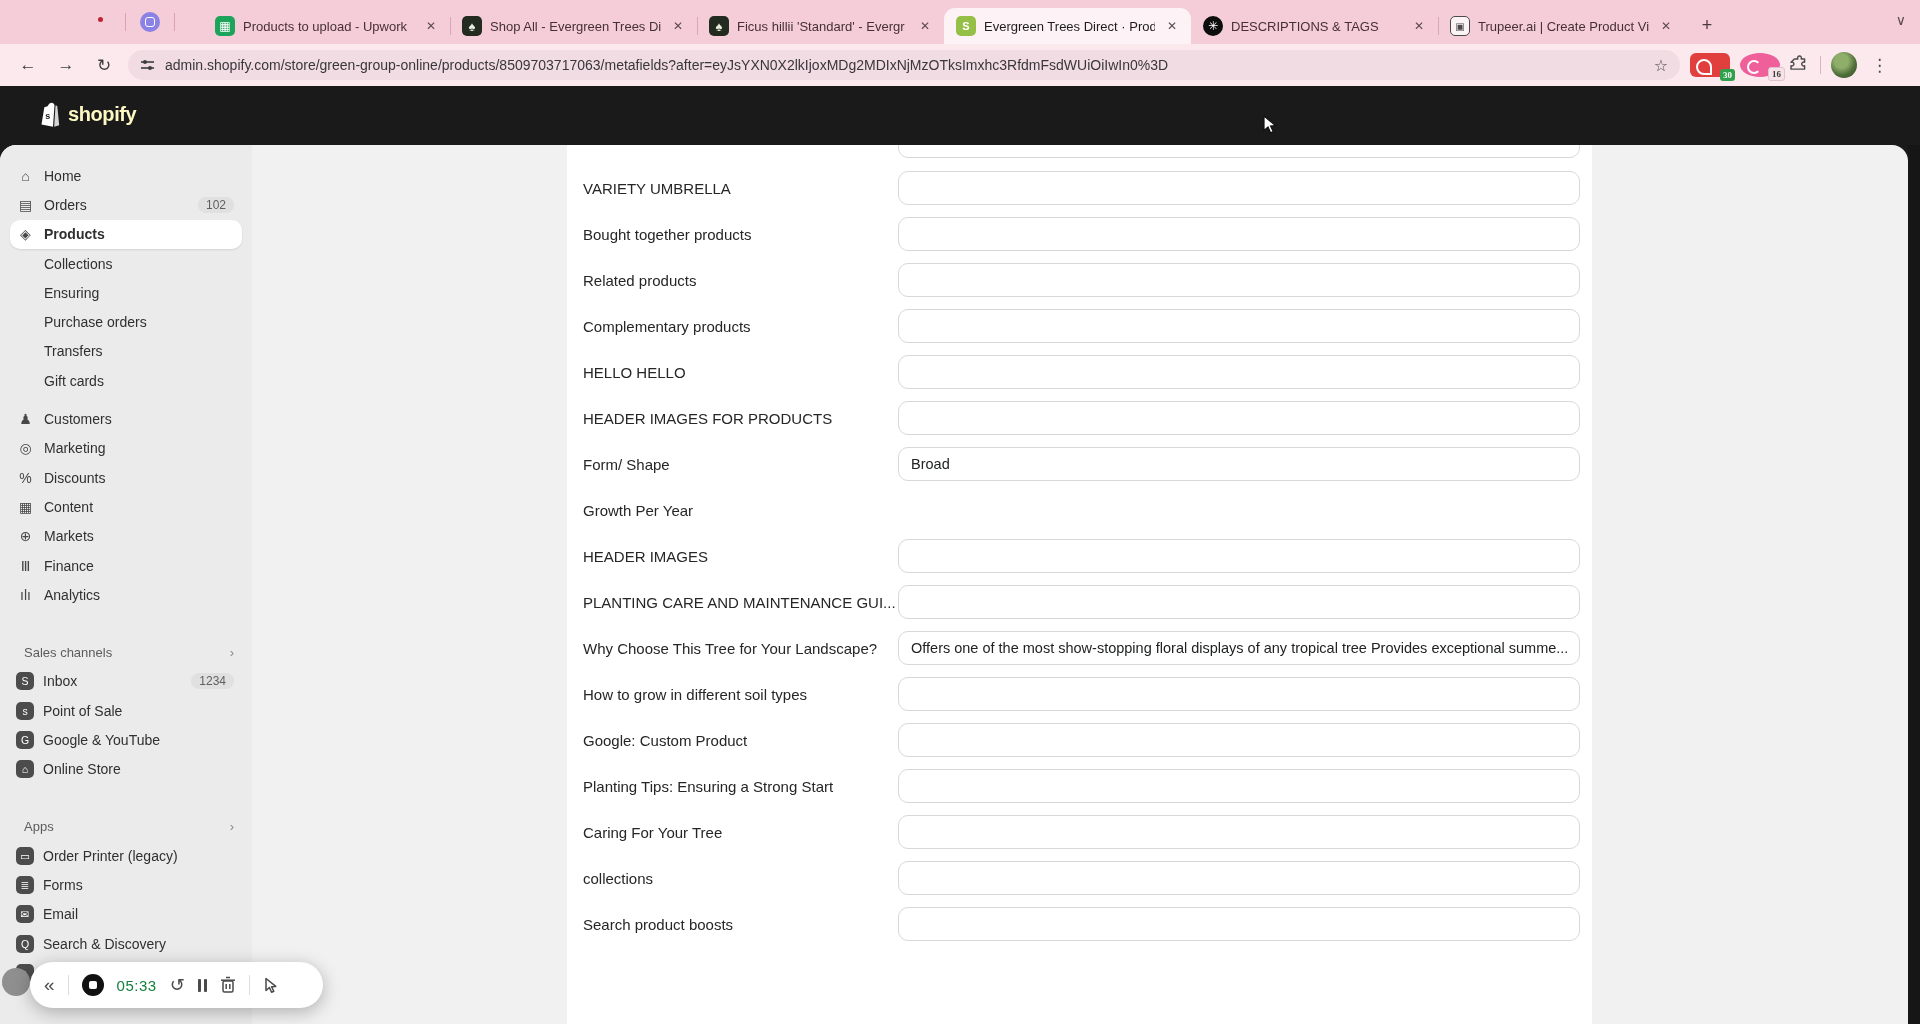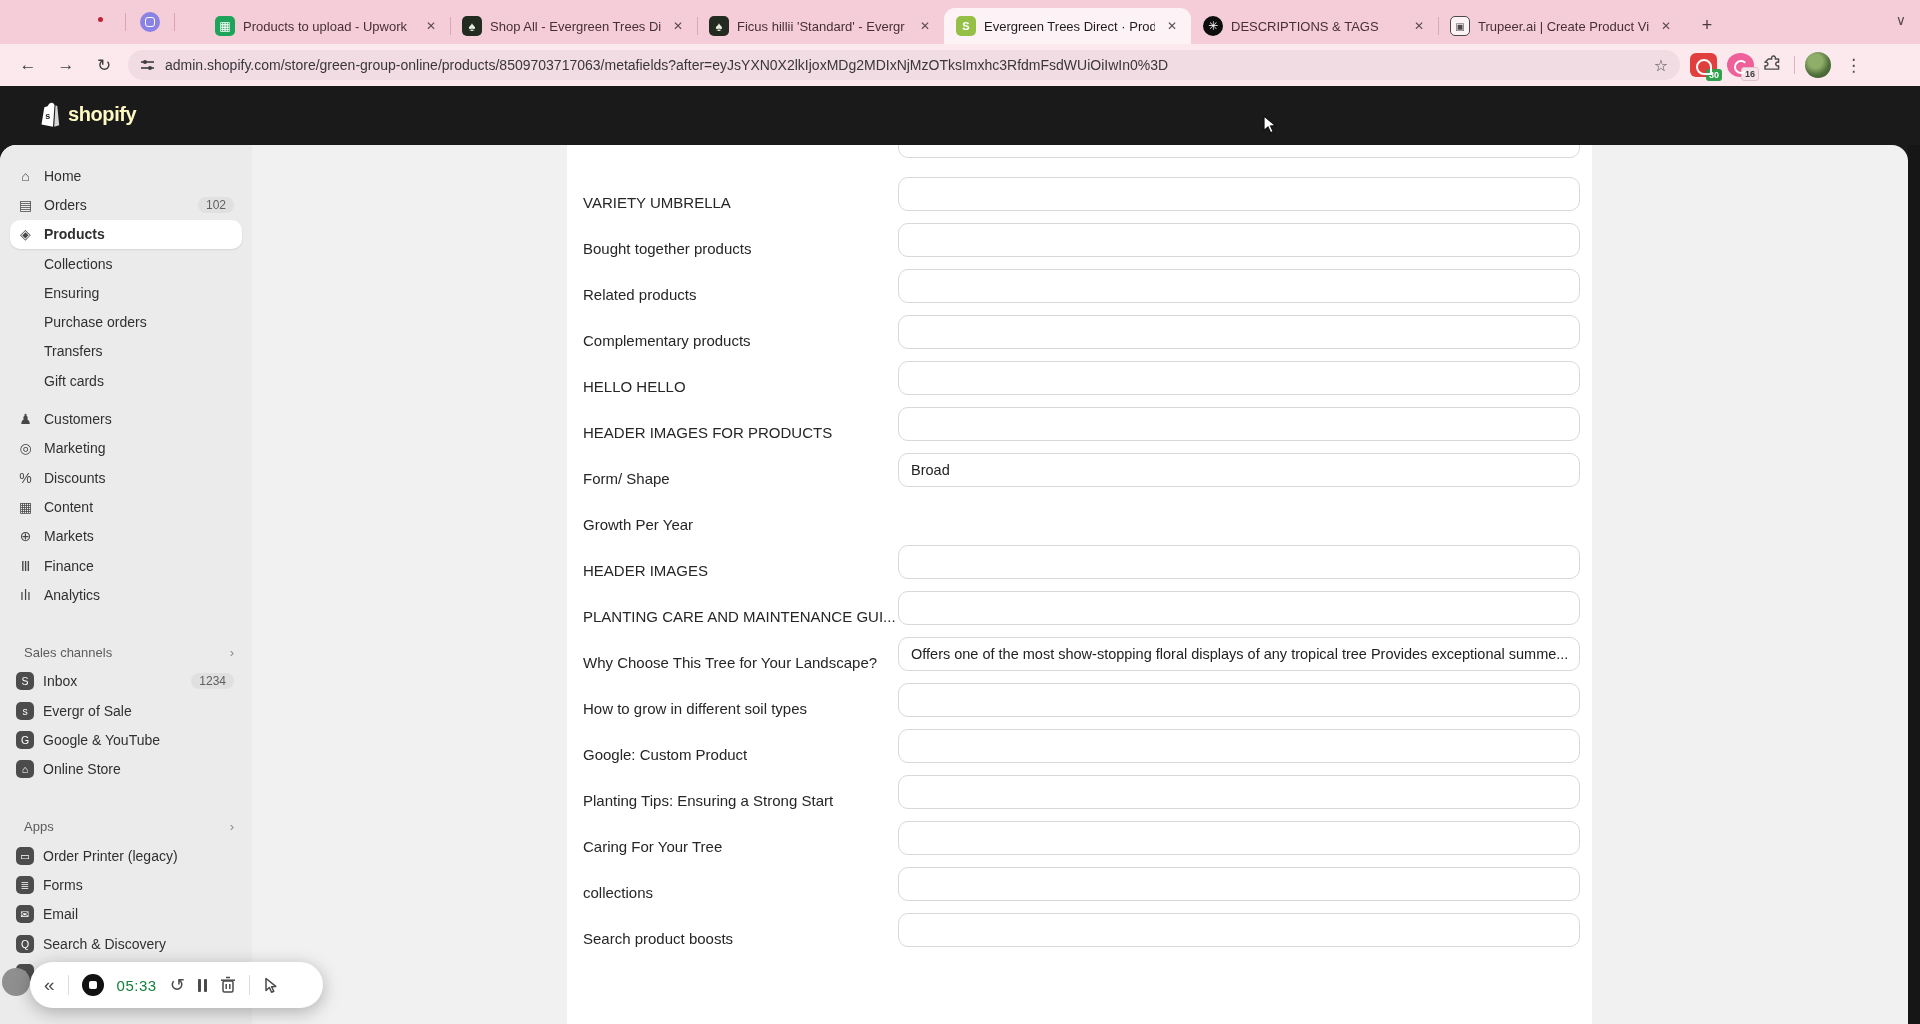--- a/index.html
+++ b/index.html
@@ -37,21 +37,21 @@
 
   
   .btoolbar { position:absolute; left:0; top:44px; width:1920px; height:42px; background:#fbe9ee;
     display:flex; align-items:center; padding:0 14px; gap:10px; }
   .navbtn { width:28px; height:28px; display:flex; align-items:center; justify-content:center;
     font-size:17px; color:#3d3d3f; border-radius:50%; }
   .omnibox { flex:0 0 auto; width:1552px; height:30px; background:#f2dce3; border-radius:15px;
     display:flex; align-items:center; padding:0 12px; gap:10px; }
   .url-text { flex:1; font-size:14px; color:#38373a; white-space:nowrap; overflow:hidden; }
   .star { font-size:16px; color:#4c4c4e; }
-  .ext { position:relative; width:27px; height:24px; }
+  .ext { position:relative; width:40px; height:24px;font-family:Liberation Serif, serif; }
   .ext-red { background:#e13e3e; border-radius:6px; }
   .ext-red::after { content:""; position:absolute; left:6px; top:6px; width:12px; height:12px; border:2.5px solid #fff; border-radius:50% 50% 0 50%; }
   .ext-badge { position:absolute; right:-5px; bottom:-4px; background:#2fa04c; color:#fff; font-size:9px;
     padding:1px 3px; border-radius:3px; font-weight:bold; }
   .ext-pink { background:#ef5f9a; border-radius:50%;text-align:center; }
   .ext-pink::after { content:""; position:absolute; left:7px; top:7px; width:10px; height:10px; border:2.5px solid #fff; border-radius:50%; border-right-color:transparent; }
   .ext-badge.gray { background:#f6e3e9; color:#3c3c3c; border:1px solid #e0c4cd; }
   .avatar { width:26px; height:26px; border-radius:50%;
     background:radial-gradient(circle at 40% 35%, #8fae6a 0 30%, #50703a 60%, #2f4a24 100%); }
   .menu-dots { font-size:17px; color:#4c4c4e; padding:0 4px; }
@@ -98,21 +98,21 @@
   .side-item.selected { background:#fff; font-weight:bold; box-shadow:0 1px 2px rgba(0,0,0,.1); }
   .side-item.group-header { color:#5c5c5c; font-size:13px; margin-top:28px; padding-left:14px; }
   .side-chevron { color:#8a8a8a; font-size:13px; margin-left:6px; }
   .side-chevron:empty { display:none; }
 
   
   .main-card { position:absolute; left:567px; top:0; width:1025px; height:100%; background:#fff; }
   .partial-field { position:absolute; left:331px; top:-21px; width:682px; height:34px;
     background:#fff; border:1px solid #d8d8d8; border-radius:10px; }
   .rows { position:absolute; left:0; top:20px; width:100%; }
-  .mrow { height:46px; display:flex; align-items:flex-end; padding-left:16px; }
+  .mrow { height:46px; display:flex; align-items:center; padding-left:16px; }
   .mrow-label { width:315px; font-size:15px; color:#262626; white-space:nowrap; overflow:hidden; flex:0 0 auto; }
   .mfield { width:682px; height:34px; background:#fff; border:1px solid #d8d8d8; border-radius:10px;
     display:flex; align-items:center; padding:0 12px; font-size:14.5px; color:#202223;
     white-space:nowrap; overflow:hidden; }
 
   
   .cam-bubble { position:absolute; left:2px; top:968px; width:28px; height:28px; border-radius:50%; background:#8f8f8f; z-index:5; }
   .recorder { position:absolute; left:30px; top:962px; width:293px; height:46px; background:#fff; z-index:10;
     border-radius:24px; box-shadow:0 4px 18px rgba(0,0,0,.28); display:flex; align-items:center; padding:0 14px; gap:13px; }
   .rc-ic { font-size:16px; color:#4a4a4a; display:flex; align-items:center; justify-content:center; }
@@ -351,21 +351,21 @@
 
       <div class="side-item">
         <span class="side-icon boxed" data-icon="inbox-icon">S</span>
         <span class="side-label">Inbox</span>
 
         <span class="side-badge">1234</span>
       </div>
 
       <div class="side-item">
         <span class="side-icon boxed" data-icon="pos-icon">s</span>
-        <span class="side-label">Evergr of Sale</span>
+        <span class="side-label">Point of Sale</span>
 
       </div>
 
       <div class="side-item">
         <span class="side-icon boxed" data-icon="google-youtube-icon">G</span>
         <span class="side-label">Google &amp; YouTube</span>
 
       </div>
 
       <div class="side-item">

